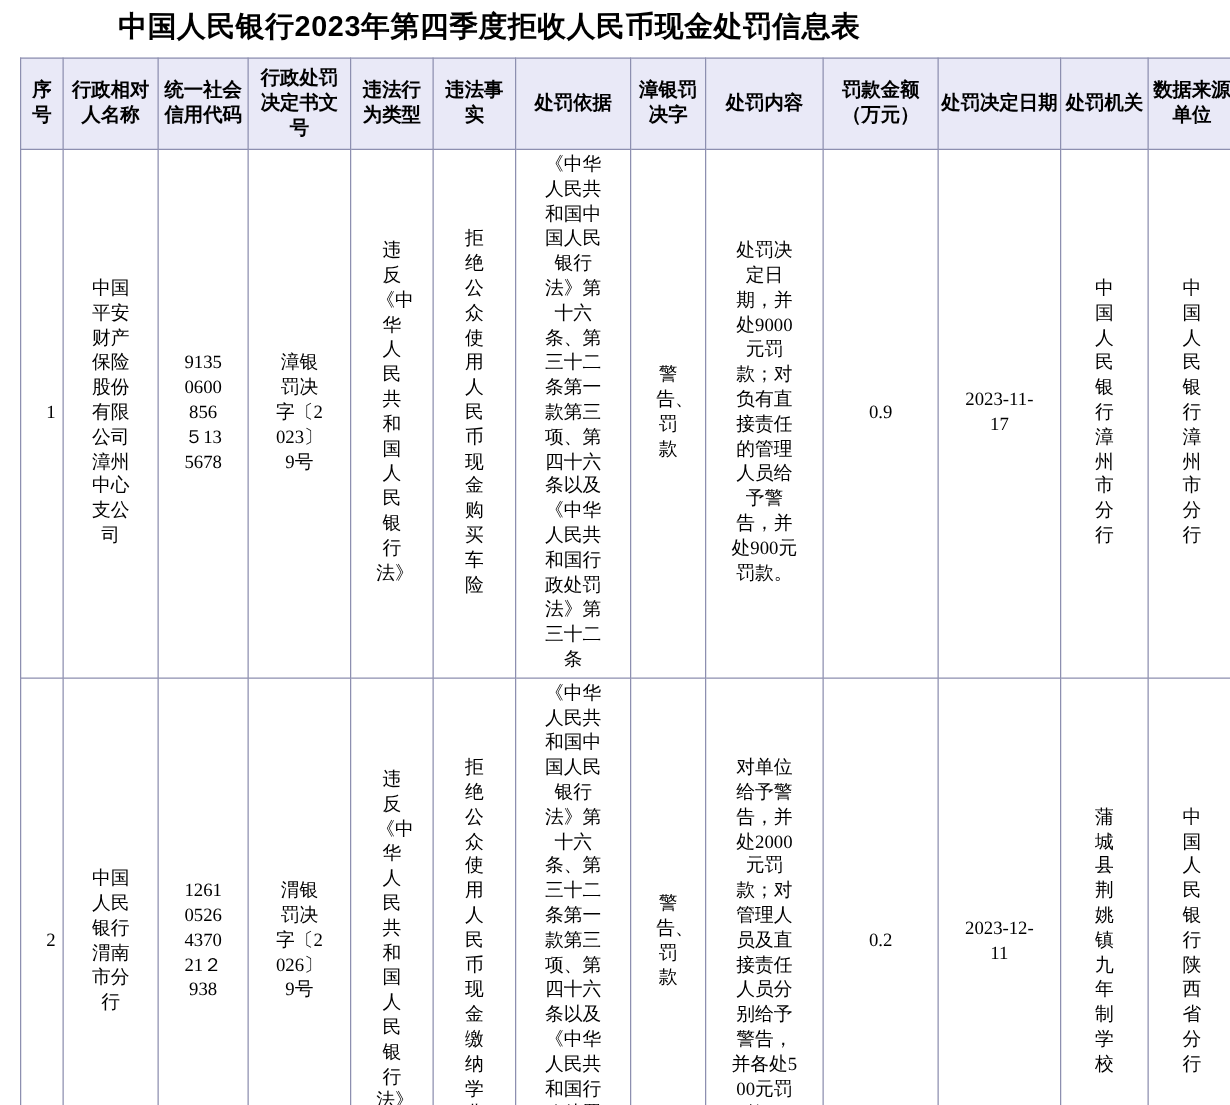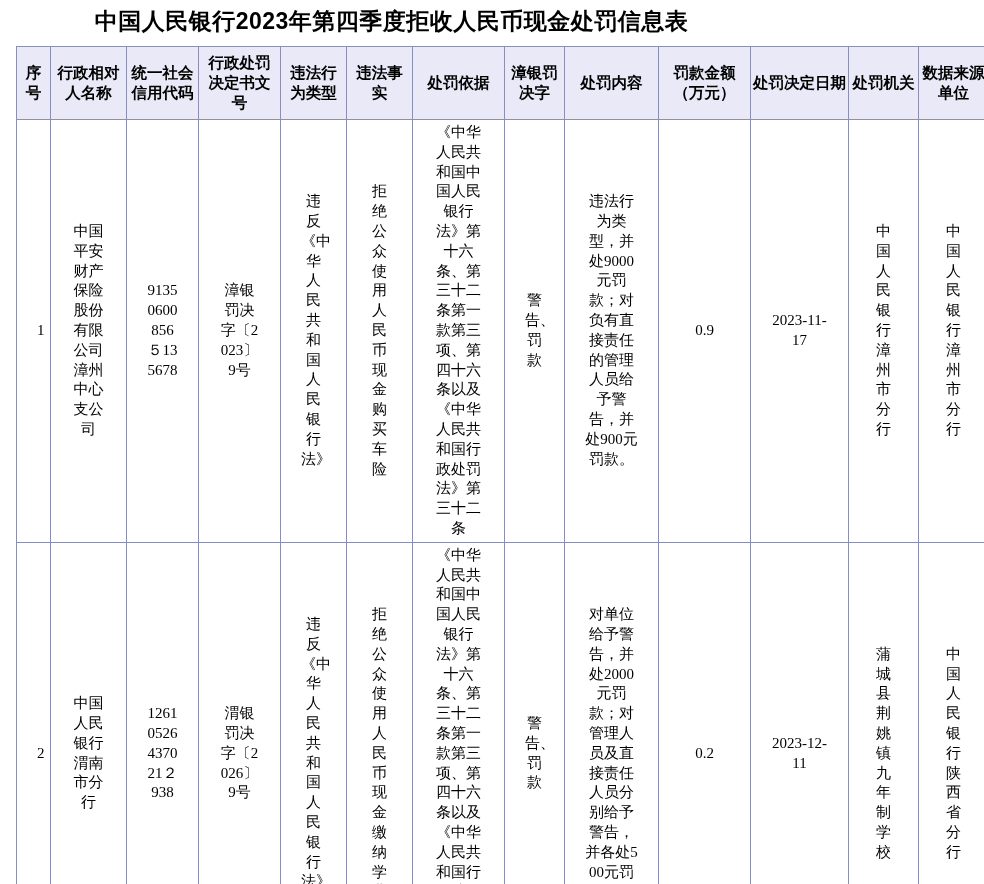--- a/index.html
+++ b/index.html
@@ -113,21 +113,21 @@
     <tbody>
       <tr>
         <td class="td-idx">1</td>
         <td>中国平安财产保险股份有限公司漳州中心支公司</td>
         <td>91350600856５135678</td>
         <td>漳银罚决字〔2023〕9号</td>
         <td>违反《中华人民共和国人民银行法》</td>
         <td>拒绝公众使用人民币现金购买车险</td>
         <td>《中华人民共和国中国人民银行法》第十六条、第三十二条第一款第三项、第四十六条以及《中华人民共和国行政处罚法》第三十二条</td>
         <td>警告、罚款</td>
-        <td>违法行为类型，并处9000元罚款；对负有直接责任的管理人员给予警告，并处900元罚款。</td>
+        <td>处罚决定日期，并处9000元罚款；对负有直接责任的管理人员给予警告，并处900元罚款。</td>
         <td>0.9</td>
         <td>2023-11-17</td>
         <td>中国人民银行漳州市分行</td>
         <td>中国人民银行漳州市分行</td>
       </tr>
       <tr>
         <td class="td-idx">2</td>
         <td>中国人民银行渭南市分行</td>
         <td>12610526437021２938</td>
         <td>渭银罚决字〔2026〕9号</td>

